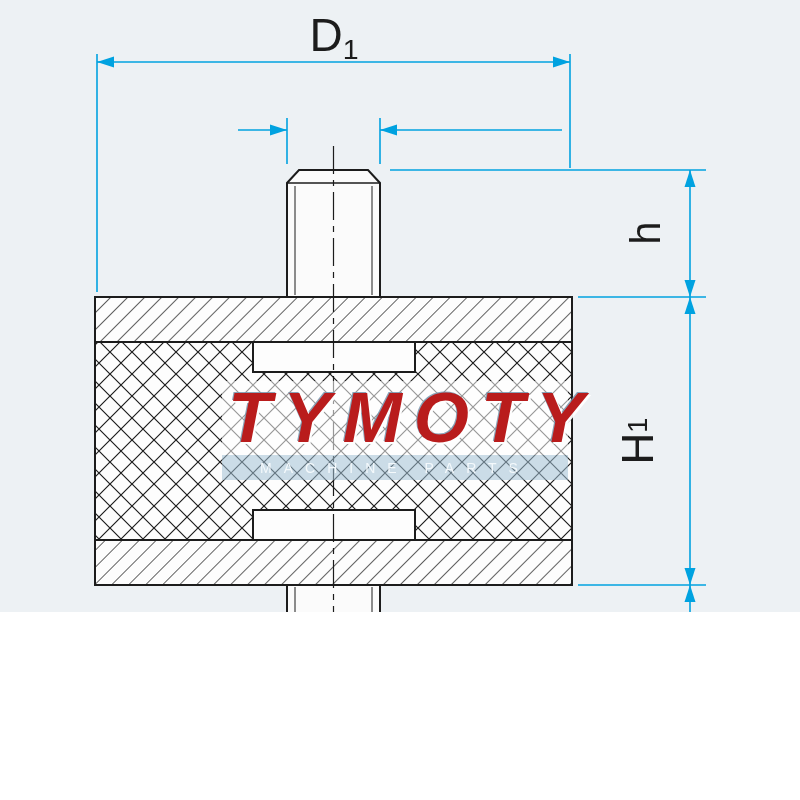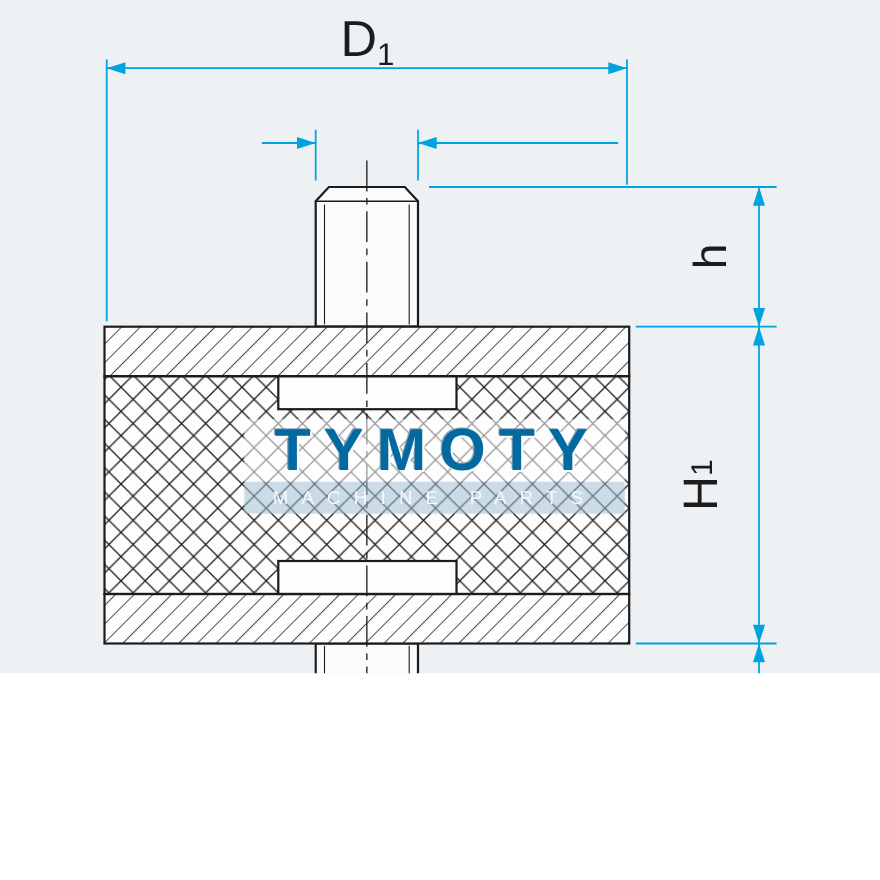--- a/index.html
+++ b/index.html
@@ -29,27 +29,28 @@
   }
   .lbl-h-top{left:606px;top:203px;width:80px;height:60px;}
   .lbl-h1{left:578px;top:411px;width:120px;height:60px;font-size:44px;}
   .lbl-h-bot{left:606px;top:618px;width:80px;height:60px;}
   
   .watermark{
     position:absolute;left:222px;top:381px;width:346px;text-align:center;
   }
   .wm-title{
     background:rgba(255,255,255,0.55);
-    color:#0369a1;font-weight:bold;font-size:54px;line-height:1.0;
+    color:#b91c1c;font-weight:bold;font-size:71px;line-height:1.0;
     letter-spacing:12px;padding:1px 0 2px 6px;
     text-shadow:2px 2px 0 rgba(255,255,255,0.95),-1px -1px 0 rgba(118,148,172,0.85);
+    font-style:italic;
   }
   .wm-sub{
     background:rgba(163,193,214,0.55);
-    color:#f4f9fc;font-size:17px;letter-spacing:12px;
+    color:#f4f9fc;font-size:14px;letter-spacing:12px;
     padding:5px 8px 4px 8px;
   }
 </style>
 </head>
 <body>
 
 <div class="canvas">
 
   <svg width="800" height="800" viewBox="0 0 800 800">
     <defs>

